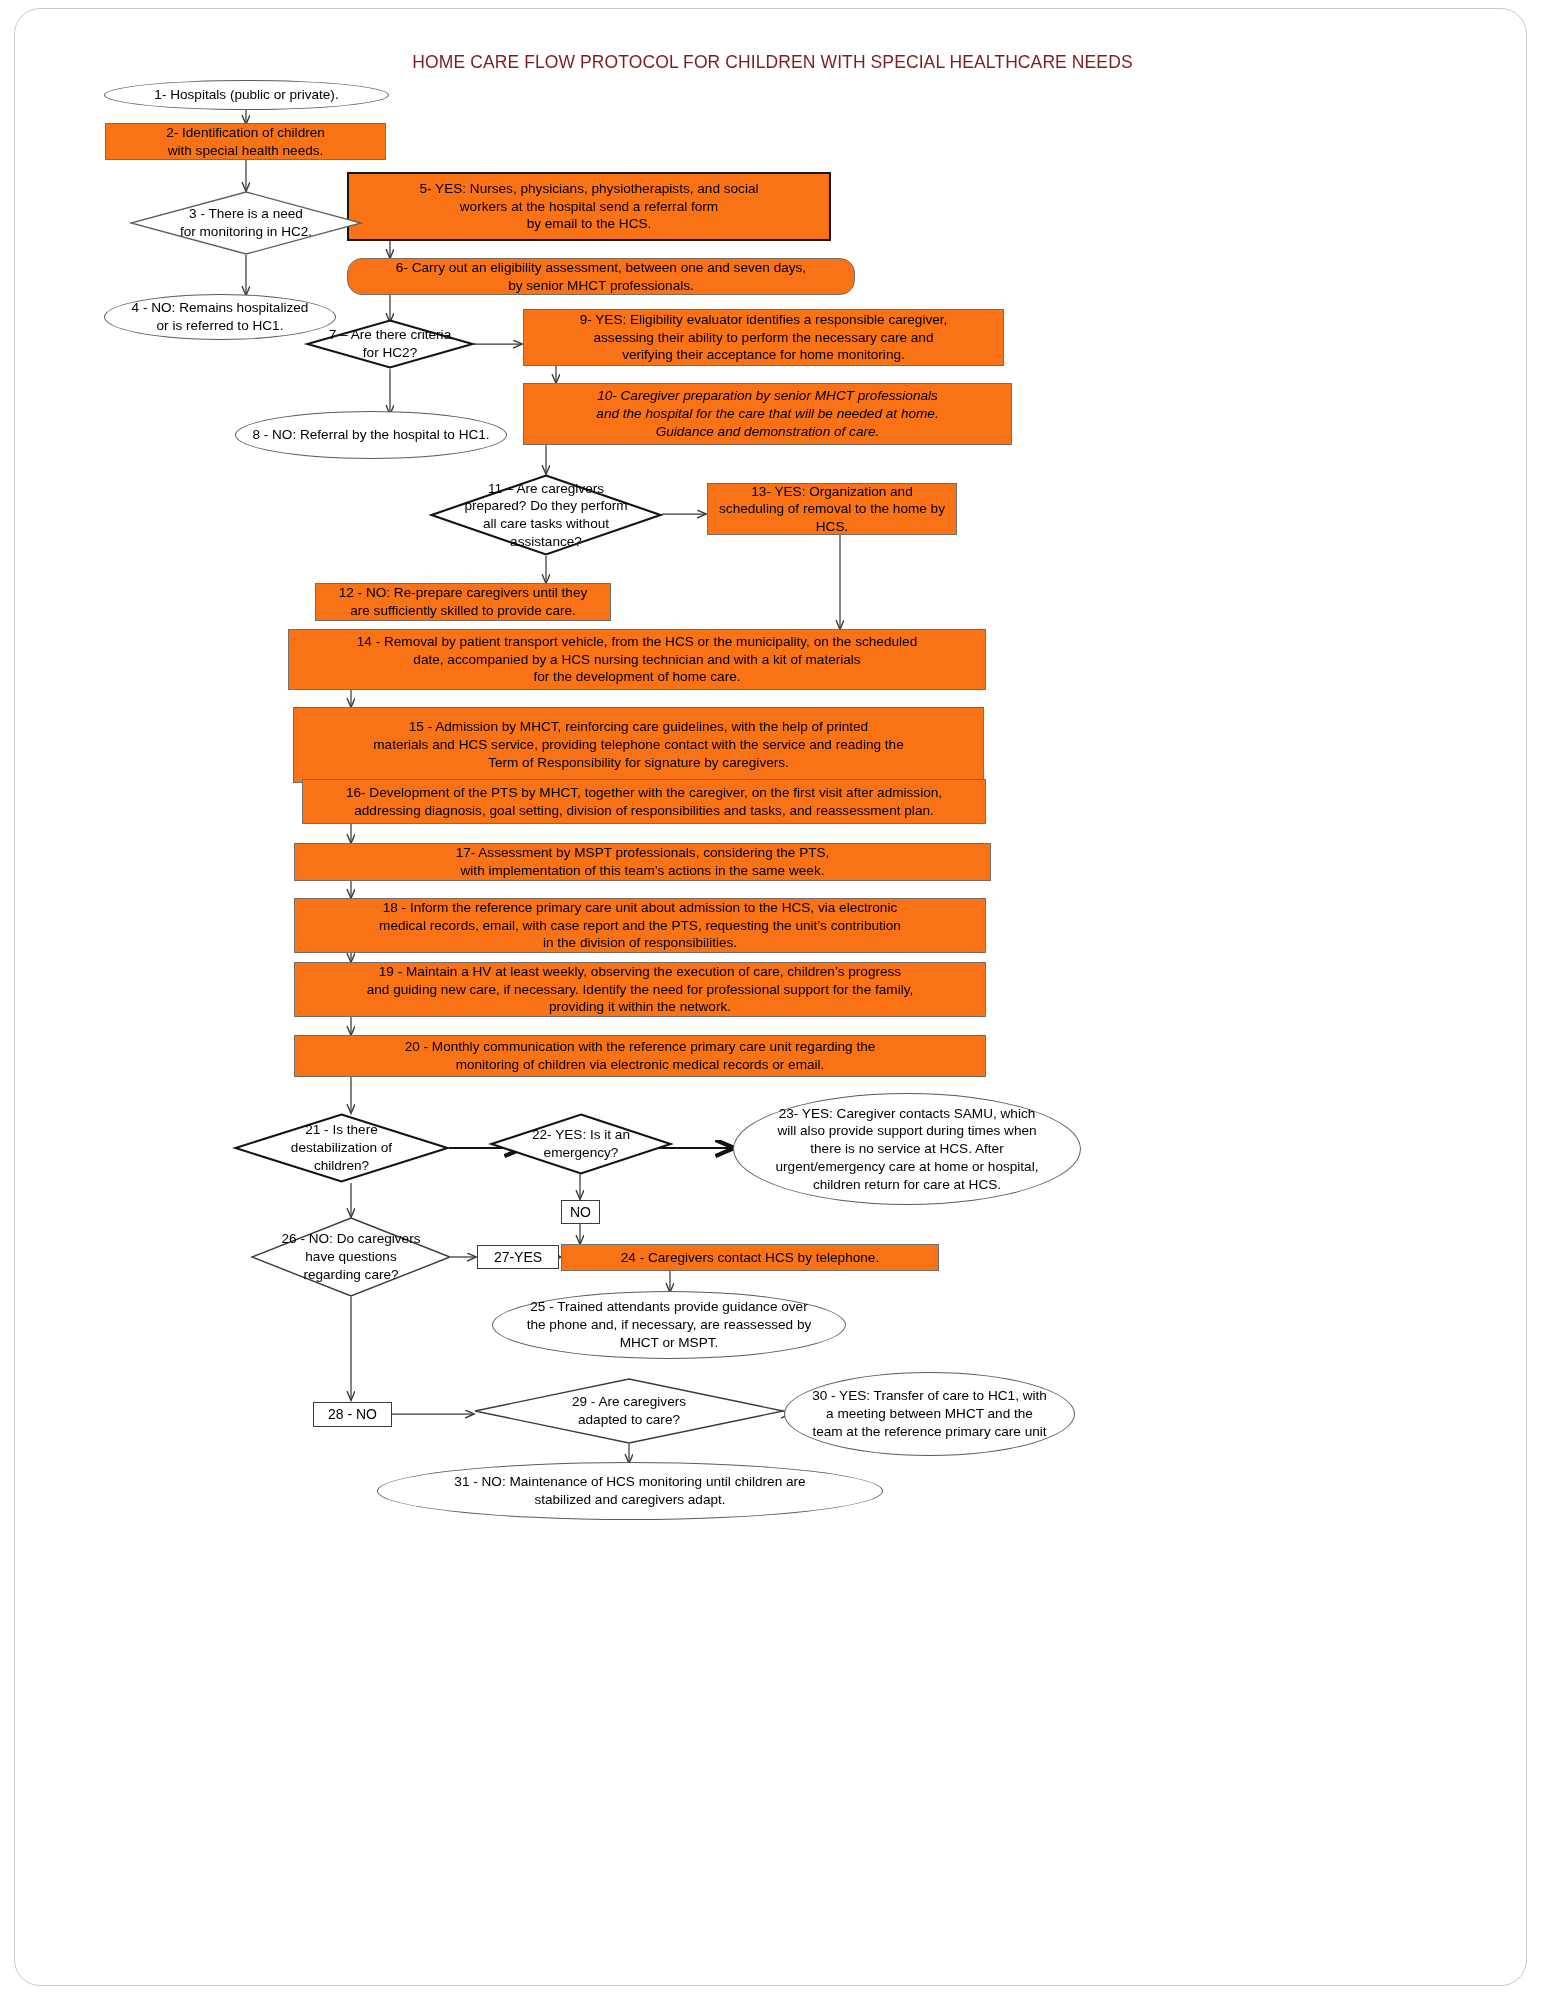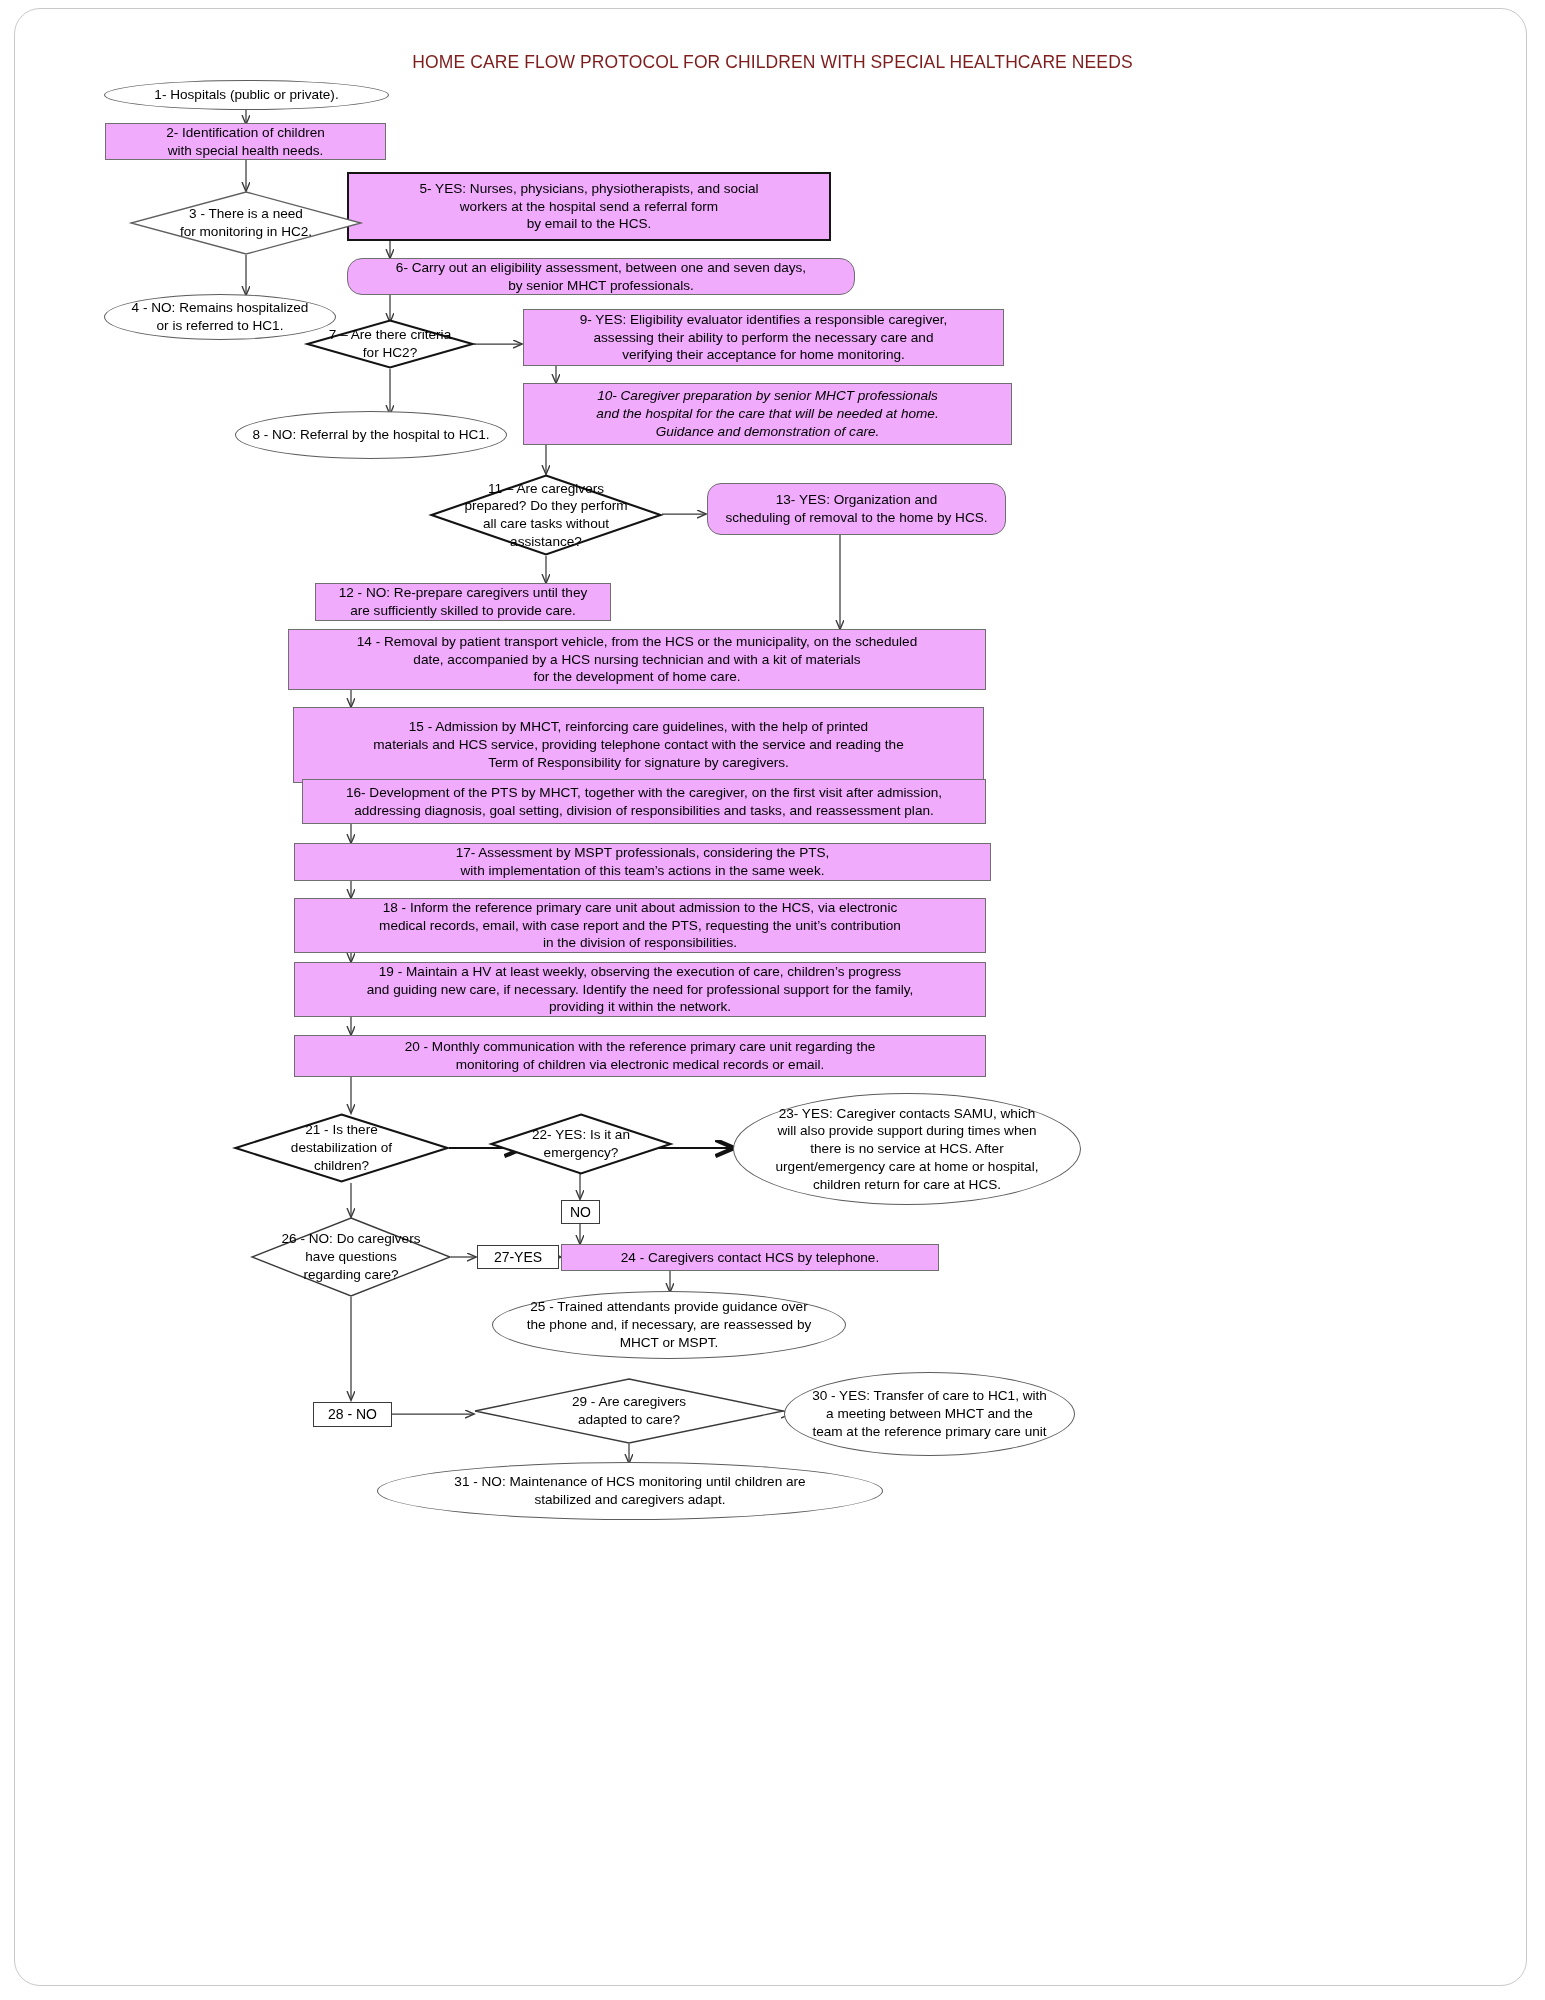--- a/index.html
+++ b/index.html
@@ -41,21 +41,21 @@
     display:flex;
     align-items:center;
     justify-content:center;
     text-align:center;
     color:#000;
     line-height:1.30;
   }
   .node .txt{ display:block; padding:0 6px; }
   .box{
     border:1.3px solid #6f6f6f;
-    background:#f0abfc;
+    background:#f97316;
   }
   .box.thick{ border:2.1px solid #151515; }
   .ell{
     border:1.3px solid #5c5c5c;
     border-radius:50%;
     background:#ffffff;
   }
   .tag{
     border:1.3px solid #3b3b3b;
     background:#ffffff;
@@ -224,21 +224,21 @@
 prepared? Do they perform
 all care tasks without
 assistance?</span>
   </div>
 
   <div class="node box f135" style="left:315px; top:583px; width:296px; height:38px;">
     <span class="txt" style="white-space:pre-line;">12 - NO: Re-prepare caregivers until they
 are sufficiently skilled to provide care.</span>
   </div>
 
-  <div class="node box f135" style="left:707px; top:483px; width:299px; height:52px;border-radius:14px;">
+  <div class="node box f135" style="left:707px; top:483px; width:250px; height:52px;">
     <span class="txt" style="white-space:pre-line;">13- YES: Organization and
 scheduling of removal to the home by HCS.</span>
   </div>
 
   <div class="node box f135" style="left:288px; top:629px; width:698px; height:61px;">
     <span class="txt" style="white-space:pre-line;">14 - Removal by patient transport vehicle, from the HCS or the municipality, on the scheduled
 date, accompanied by a HCS nursing technician and with a kit of materials
 for the development of home care.</span>
   </div>
 

